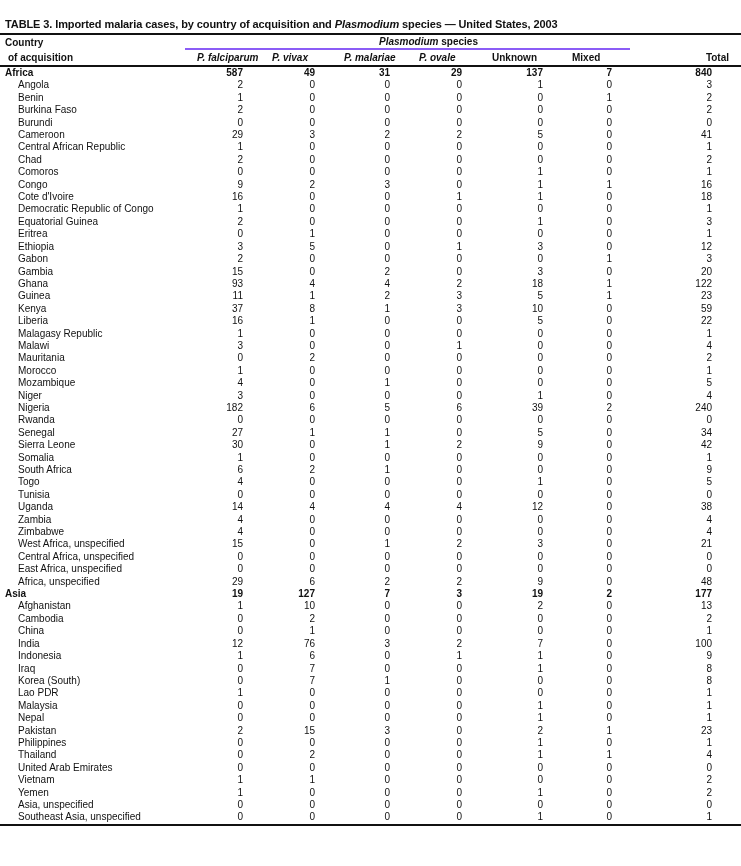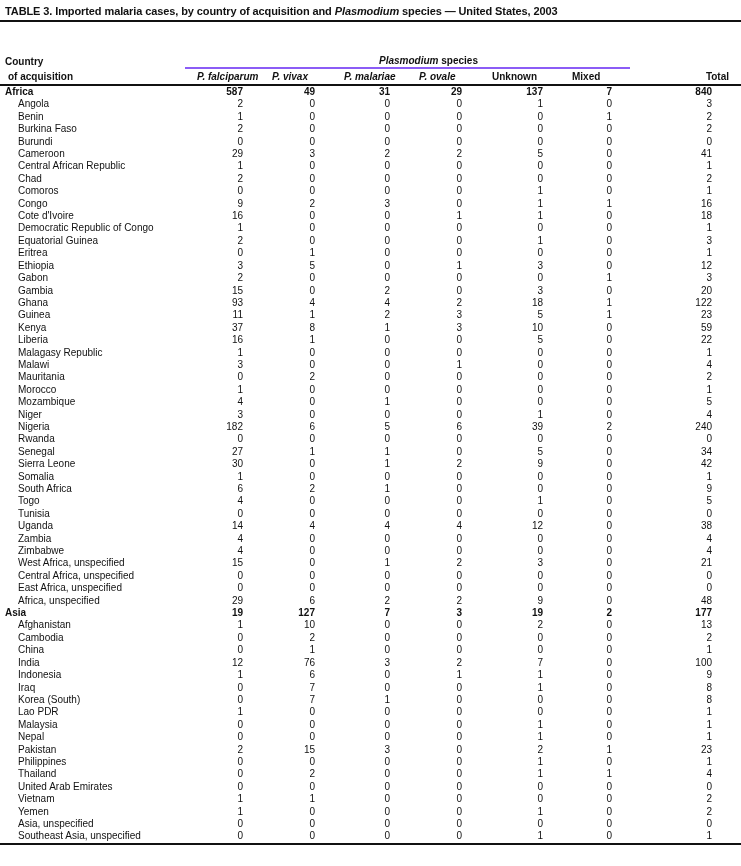--- a/index.html
+++ b/index.html
@@ -7,32 +7,31 @@
   body {
     width: 741px; height: 866px;
     font-family: "Liberation Sans", sans-serif;
     color: #111;
     overflow: hidden;
   }
   .page { width: 741px; }
   .title {
     font-size: 11px; font-weight: bold;
     letter-spacing: -0.1px;
-    padding: 5px 2px 3px 5px;
+    padding: 18px 2px 3px 5px;
     border-bottom: 2px solid #111;
     white-space: nowrap;
   }
   .title .it { font-style: italic; }
   table {
     width: 741px;
     border-collapse: collapse;
     table-layout: fixed;
     font-size: 10px;
     border-bottom: 2px solid #111;
-    margin-top: 32px;
   }
   col.c-country { width: 185px; }
   col.c-f  { width: 75px; }
   col.c-v  { width: 72px; }
   col.c-m  { width: 75px; }
   col.c-o  { width: 73px; }
   col.c-u  { width: 80px; }
   col.c-x  { width: 70px; }
   col.c-t  { width: 111px; }
   td { padding: 0; height: 12.4px; line-height: 12.4px; white-space: nowrap; overflow: hidden; vertical-align: middle; }

